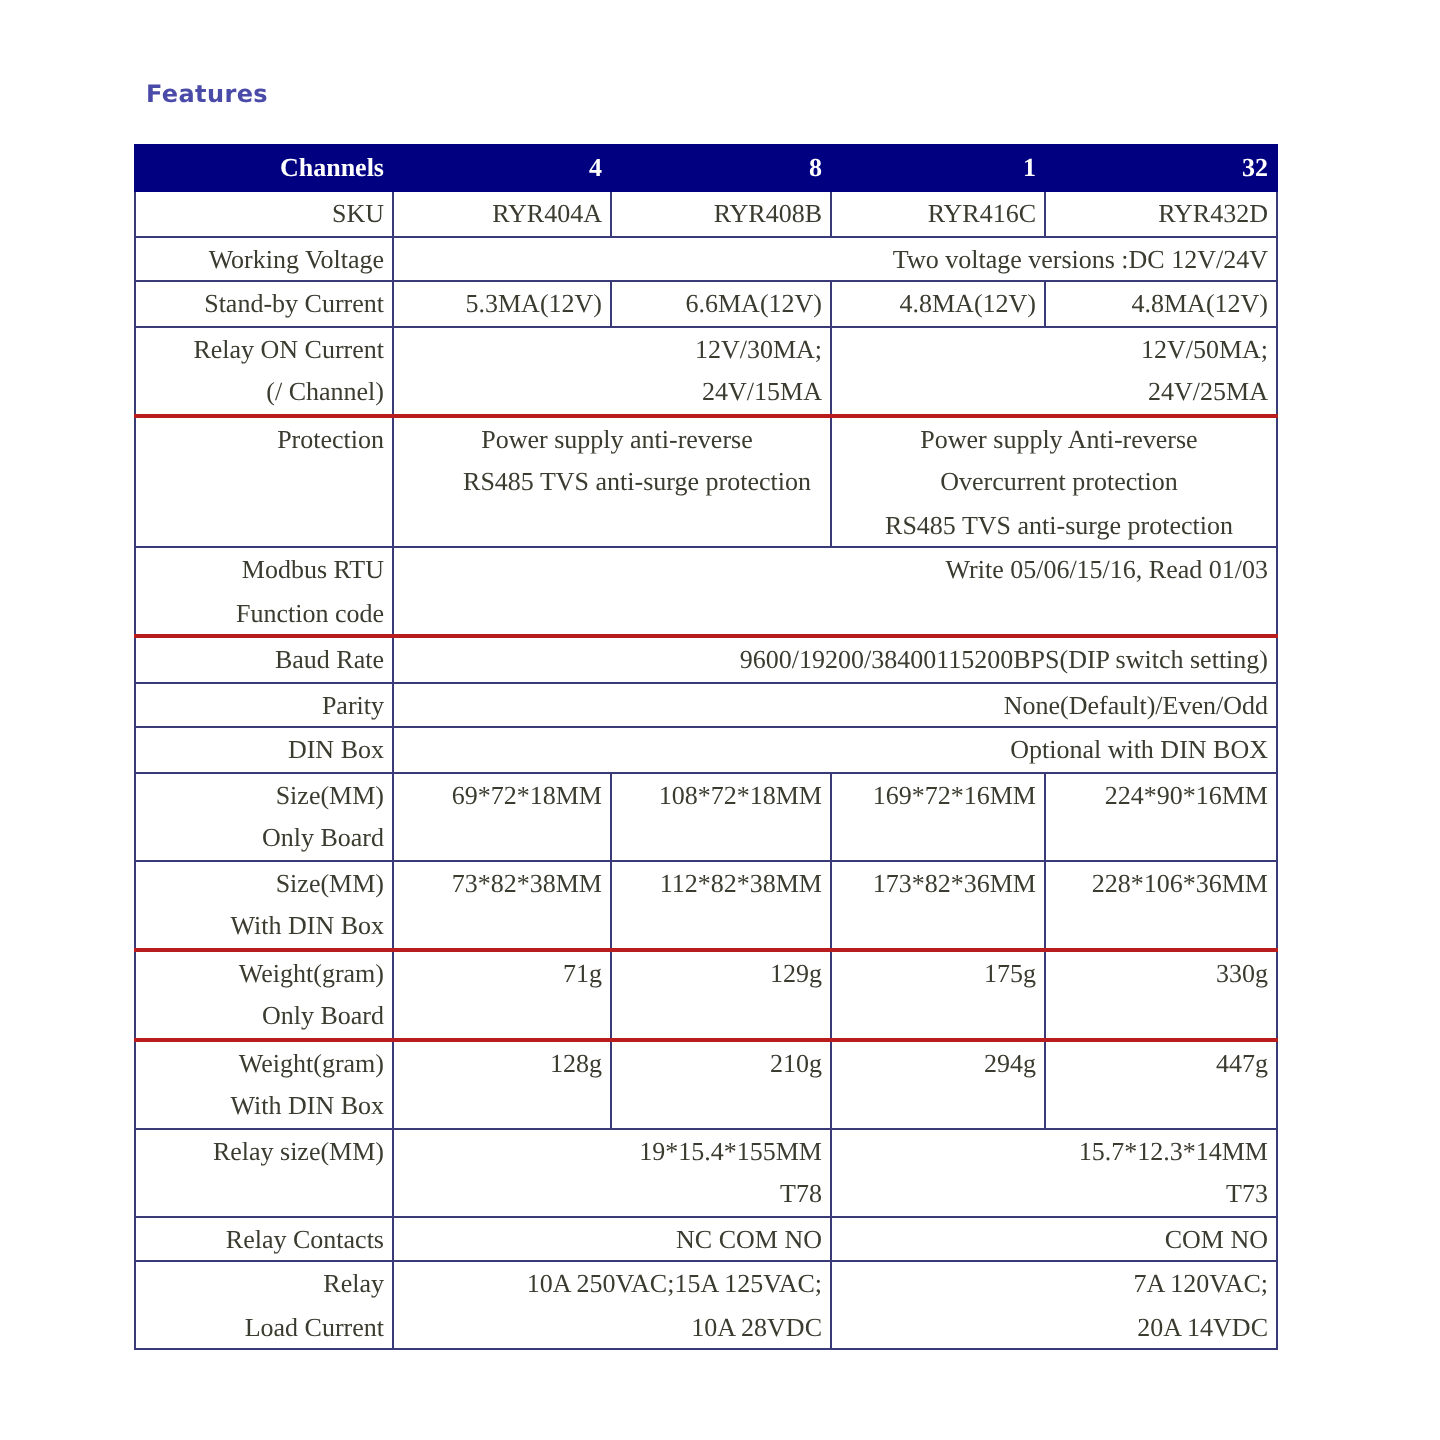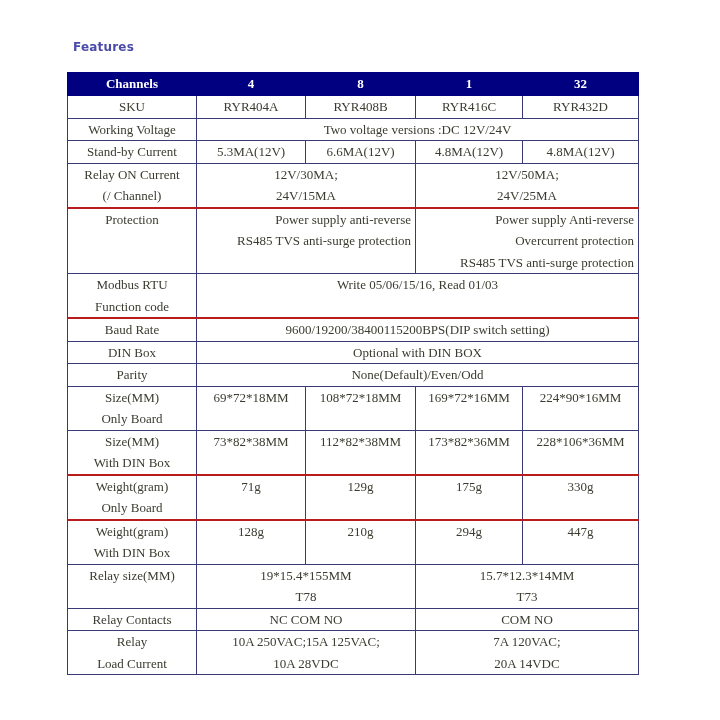--- a/index.html
+++ b/index.html
@@ -14,27 +14,27 @@
     border-collapse:collapse; table-layout:fixed;
     font-family:"Liberation Serif", serif; font-size:13px; color:#3b3b30;
   }
   table.spec col.c0 { width:129px; }
   table.spec col.c1 { width:109px; }
   table.spec col.c2 { width:110px; }
   table.spec col.c3 { width:107px; }
   table.spec col.c4 { width:116px; }
   table.spec th, table.spec td {
     border:1px solid #3a3a78; padding:0 4px; vertical-align:top;
-    text-align:center; line-height:21.5px; white-space:nowrap; overflow:hidden;
+    text-align:right; line-height:21.5px; white-space:nowrap; overflow:hidden;
   }
   table.spec thead th {
     background:#000080; color:#ffffff; font-weight:bold; height:22px;
     line-height:22px; border-color:#000080;
   }
-  table.spec td.left { text-align:right; padding-left:9px; }
+  table.spec td.left { text-align:center; padding-left:9px; }
   .line { display:block; }
   .indent { padding-left:20px; }
   tr.h1 td { height:21px; }
   tr.h2 td { height:43px; }
   tr.h3 td { height:63px; }
   tr.thick td { border-top:2px solid #b91c1c; }
 </style>
 </head>
 <body>
 
@@ -107,26 +107,26 @@
         <span class="line">Modbus RTU</span>
         <span class="line">Function code</span>
       </td>
       <td colspan="4">Write 05/06/15/16, Read 01/03</td>
     </tr>
     <tr class="h1 thick">
       <td>Baud Rate</td>
       <td colspan="4">9600/19200/38400115200BPS(DIP switch setting)</td>
     </tr>
     <tr class="h1">
+      <td>Parity</td>
+      <td colspan="4">None(Default)/Even/Odd</td>
+    </tr>
+    <tr class="h1">
       <td>DIN Box</td>
       <td colspan="4">Optional with DIN BOX</td>
-    </tr>
-    <tr class="h1">
-      <td>Parity</td>
-      <td colspan="4">None(Default)/Even/Odd</td>
     </tr>
     <tr class="h2">
       <td>
         <span class="line">Size(MM)</span>
         <span class="line">Only Board</span>
       </td>
       <td>69*72*18MM</td>
       <td>108*72*18MM</td>
       <td>169*72*16MM</td>
       <td>224*90*16MM</td>

